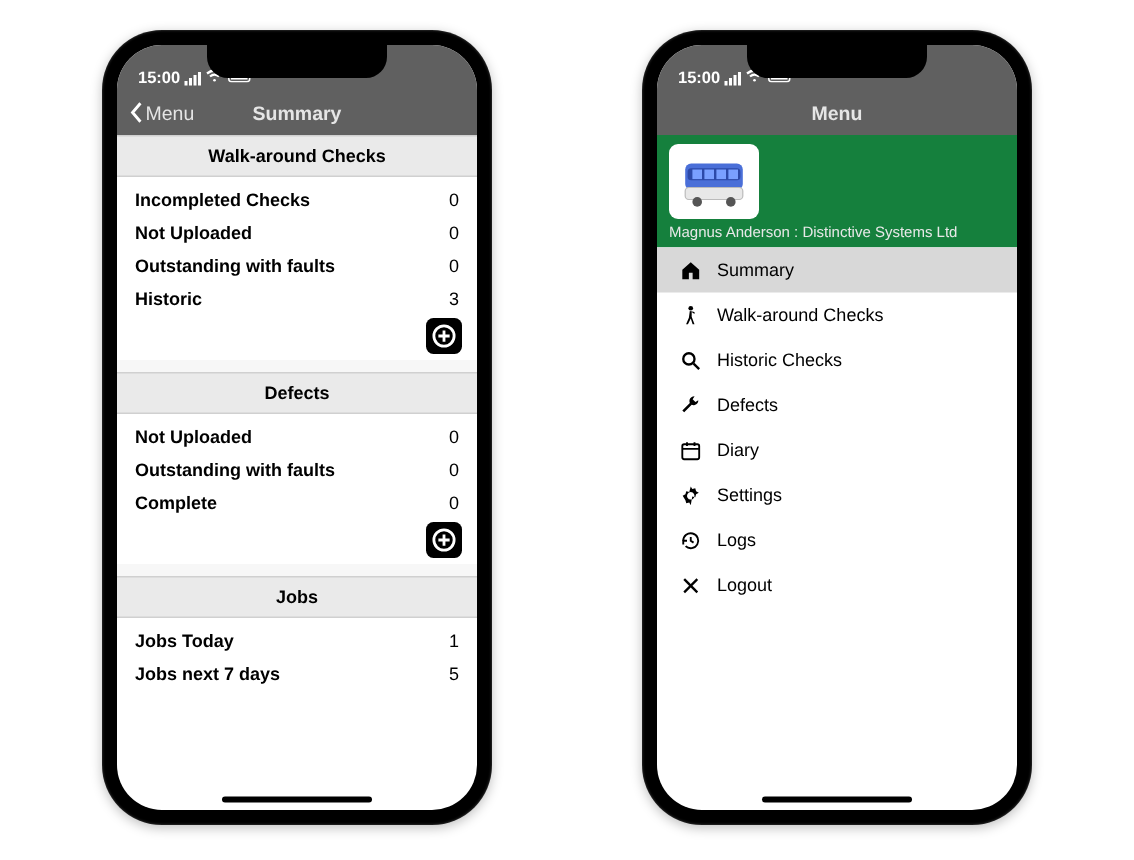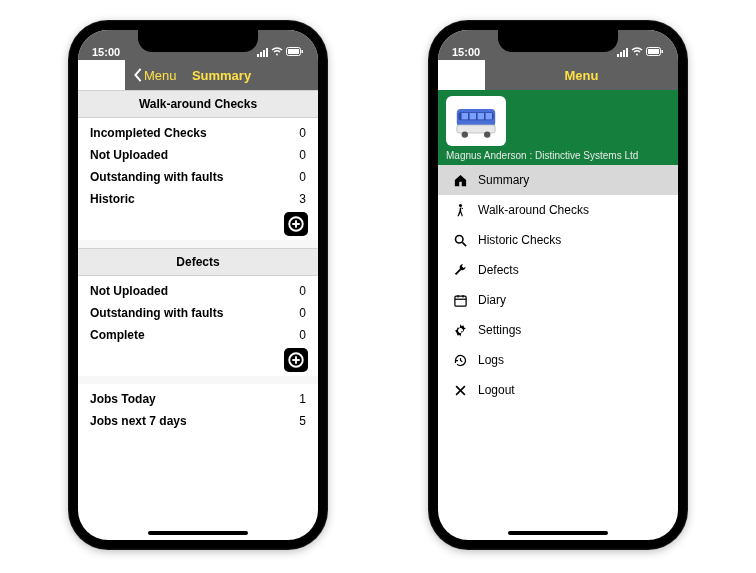--- a/index.html
+++ b/index.html
@@ -52,38 +52,37 @@
     background: #000;
     border-radius: 3px;
     z-index: 10;
   }
   .statusbar {
     height: 30px;
     background: #606060;
     color: #fff;
     display: flex;
     align-items: flex-end;
-    justify-content: space-between;
+    justify-content: flex-start;
     padding: 0 14px 2px 14px;
     font-size: 11px;
     font-weight: 600;
   }
   .statusbar .left { display: flex; align-items: center; gap: 3px; }
   .statusbar .right { display: flex; align-items: center; gap: 3px; }
   .navbar {
     height: 30px;
     background: #606060;
-    color: #fde047;
+    color: #e5e5e5;
     display: flex;
     align-items: center;
     justify-content: center;
     position: relative;
     font-size: 13px;
     font-weight: 600;
-    margin-left: 47px;
   }
   .navbar .back {
     position: absolute;
     left: 8px;
     display: flex;
     align-items: center;
     font-weight: 400;
     font-size: 13px;
   }
   .navbar .back svg { width: 10px; height: 14px; margin-right: 1px; }
@@ -261,20 +260,21 @@
         <div class="addbtn">
           <svg viewBox="0 0 24 24" fill="none" stroke="#fff" stroke-width="2.5">
               <circle cx="12" cy="12" r="9"></circle>
               <line x1="12" y1="7" x2="12" y2="17"></line>
               <line x1="7" y1="12" x2="17" y2="12"></line>
             </svg>
         </div>
       </div>
 
       <div class="spacer"></div>
+      <div class="section-header">Jobs</div>
       <div style="height:4px;"></div>
       <div class="row">
         <span>Jobs Today</span>
         <span class="value">1</span>
       </div>
       <div class="row">
         <span>Jobs next 7 days</span>
         <span class="value">5</span>
       </div>
     </div>

